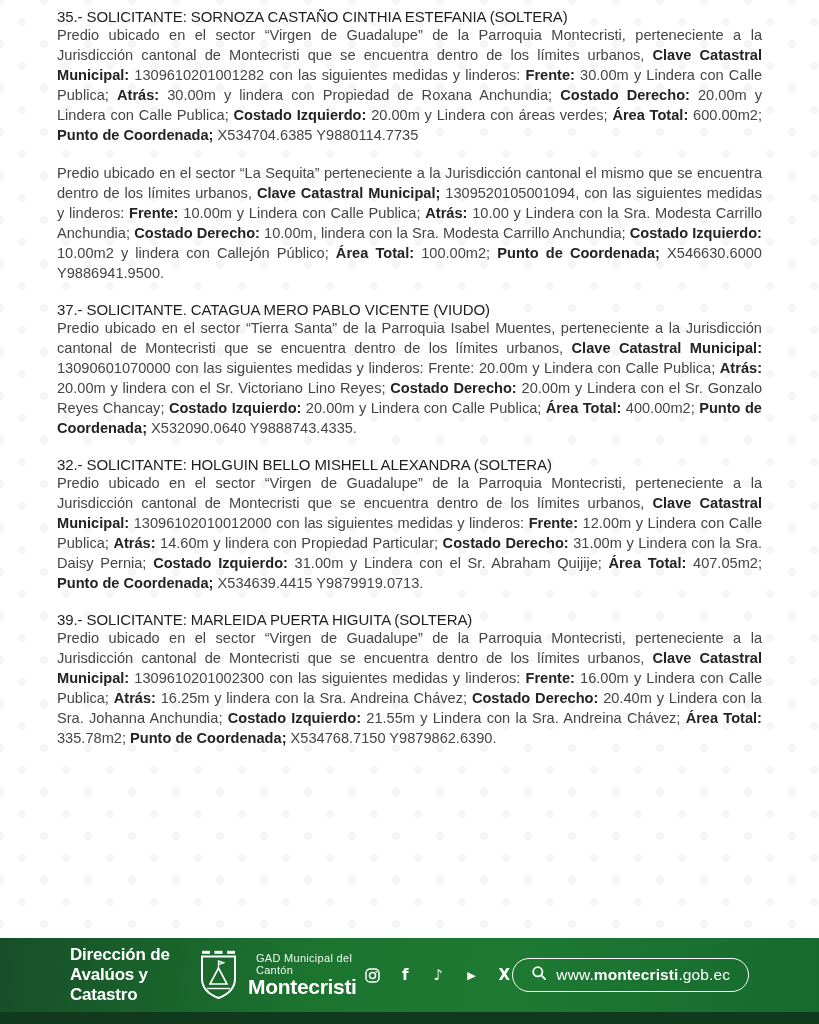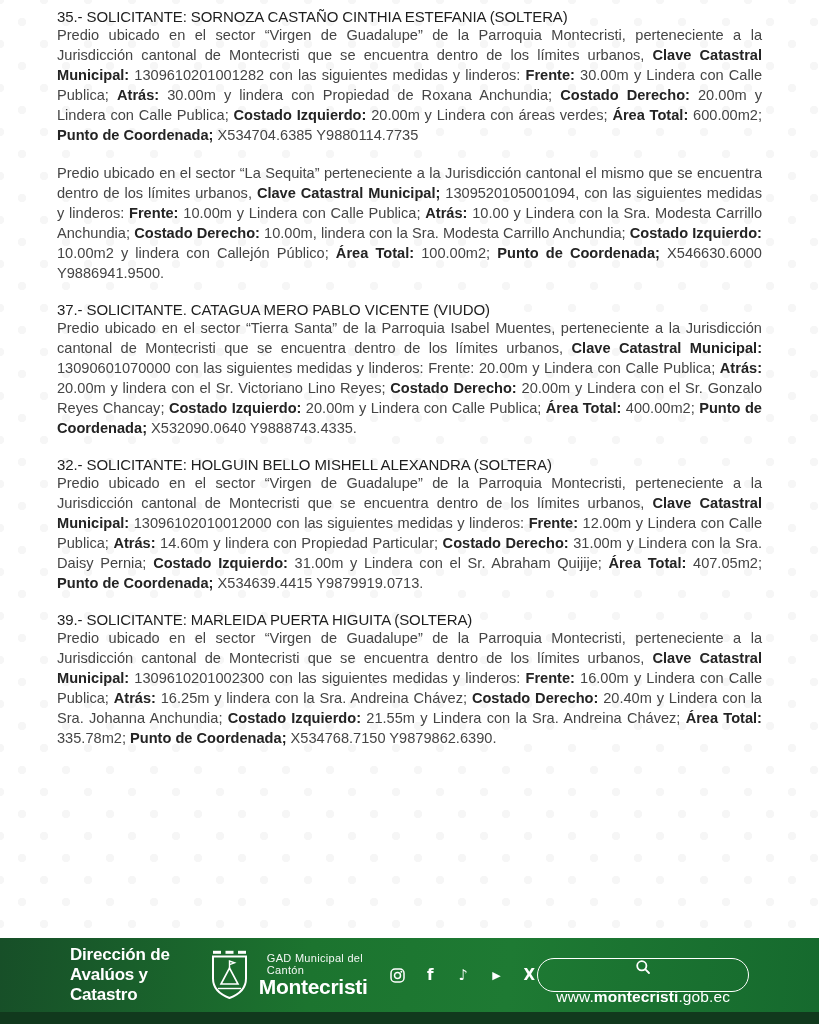--- a/index.html
+++ b/index.html
@@ -70,21 +70,21 @@
   .logo svg{display:block;}
   .logo-small{font-size:11px;letter-spacing:0.3px;opacity:.95;padding-left:8px;}
   .logo-big{font-size:21px;font-weight:800;letter-spacing:-0.3px;line-height:22px;}
   .social{display:flex;align-items:center;gap:17px;}
   .social .icon{display:inline-flex;align-items:center;justify-content:center;width:16px;height:16px;
     font-size:15px;font-weight:700;color:#fff;font-family:"DejaVu Sans", sans-serif;cursor:pointer;}
   .social .icon.yt{font-size:11px;}
   .url-pill{
     display:flex;align-items:center;gap:9px;
     border:1.6px solid #ffffff;border-radius:19px;
-    height:34px;padding:0 18px;cursor:pointer;flex-direction:column;
+    height:34px;padding:0 18px;cursor:pointer;
   }
   .url-pill .url{font-size:15.5px;letter-spacing:0.1px;white-space:nowrap;}
   .url-pill .url b{font-weight:800;}
 </style>
 </head>
 <body>
 
 <div class="page">
 
 

